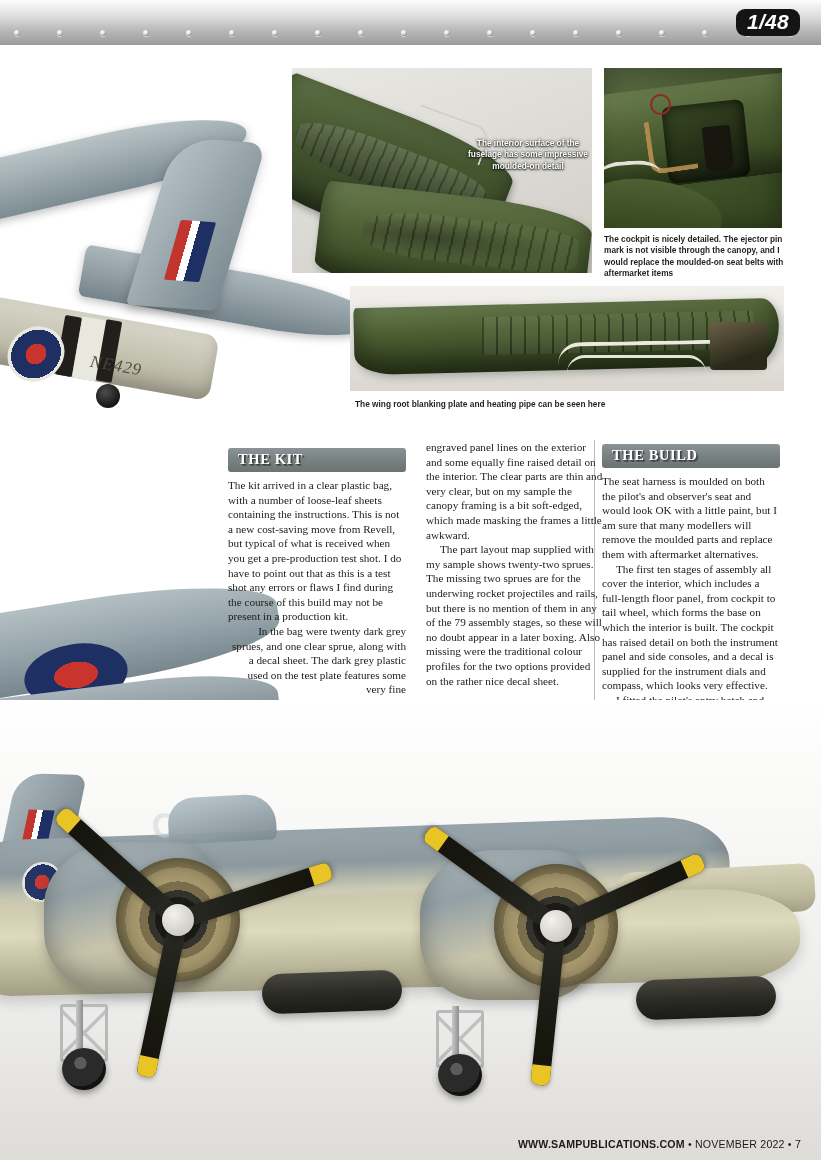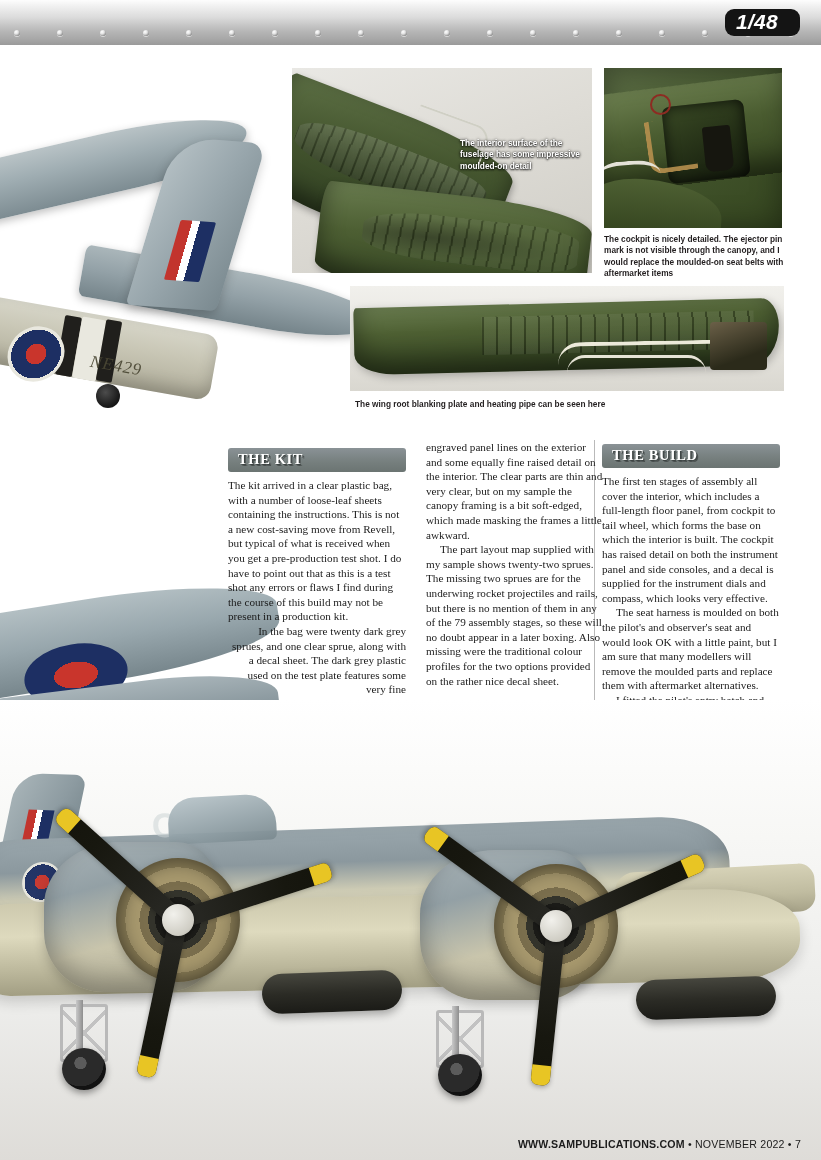--- a/index.html
+++ b/index.html
@@ -18,35 +18,35 @@
   .rivet-row{position:absolute;left:0;top:30px;width:821px;height:10px;}
   .rivet{
     position:absolute;width:6px;height:6px;border-radius:50%;
     background:radial-gradient(circle at 33% 30%,#ffffff 0%,#e2e2e2 38%,#8e8e8e 75%,#6b6b6b 100%);
     box-shadow:0 1px 0 rgba(255,255,255,.55);
   }
   .badge{
     position:absolute;right:21px;top:9px;
     background:#141414;color:#ffffff;
     border-radius:9px 9px 9px 9px;
-    padding:2px 22px 3px 11px;
+    padding:2px 11px 3px 11px;
     font-family:"Liberation Sans", sans-serif;
     font-weight:bold;font-style:italic;font-size:21px;letter-spacing:.3px;
     line-height:1.05;
   }
 
   
   .photo{position:absolute;overflow:hidden;background:#eceae6;}
   .photo-caption{
     position:absolute;
     font-family:"Liberation Sans", sans-serif;
     font-size:8.3px;line-height:1.36;color:#231f20;font-weight:bold;
   }
   .cap-on-photo{
-    color:#ffffff;text-align:left;text-shadow:0 0 3px rgba(0,0,0,.85),0 1px 2px rgba(0,0,0,.9);
+    color:#ffffff;text-align:center;text-shadow:0 0 3px rgba(0,0,0,.85),0 1px 2px rgba(0,0,0,.9);
   }
 
   
   #photo-fuselage{left:292px;top:68px;width:300px;height:205px;
     background:linear-gradient(160deg,#e9e8e4 0%,#dedcd6 45%,#cfcdc6 100%);}
   #photo-fuselage .half{position:absolute;}
   .fus-a{
     left:-4px;top:2px;width:250px;height:122px;
     background:linear-gradient(170deg,#5d7045 0%,#45562f 38%,#354525 72%,#2b3a1e 100%);
     transform:rotate(21deg);transform-origin:left top;
@@ -467,22 +467,22 @@
     <p>engraved panel lines on the exterior and some equally fine raised detail on the interior. The clear parts are thin and very clear, but on my sample the canopy framing is a bit soft-edged, which made masking the frames a little awkward.</p>
     <p>The part layout map supplied with my sample shows twenty-two sprues. The missing two sprues are for the underwing rocket projectiles and rails, but there is no mention of them in any of the 79 assembly stages, so these will no doubt appear in a later boxing. Also missing were the traditional colour profiles for the two options provided on the rather nice decal sheet.</p>
   </div>
 </div>
 
 <div class="col" id="col3">
   <div class="sect-head">
     <span>THE BUILD</span>
   </div>
   <div class="body-txt">
+    <p>The seat harness is moulded on both the pilot's and observer's seat and would look OK with a little paint, but I am sure that many modellers will remove the moulded parts and replace them with aftermarket alternatives.</p>
     <p>The first ten stages of assembly all cover the interior, which includes a full-length floor panel, from cockpit to tail wheel, which forms the base on which the interior is built. The cockpit has raised detail on both the instrument panel and side consoles, and a decal is supplied for the instrument dials and compass, which looks very effective.</p>
-    <p>The seat harness is moulded on both the pilot's and observer's seat and would look OK with a little paint, but I am sure that many modellers will remove the moulded parts and replace them with aftermarket alternatives.</p>
     <p>I fitted the pilot's entry hatch and bulkhead, as well as the blanking plates that cover the internal recesses at the wing roots, before moving further aft to fit the ammunition containers for the belly-mounted cannons and the pedestal for the observer's seat.</p>
     <p>The observer in this version of the Beaufighter faced rearwards to</p>
   </div>
 </div>
 
 <div id="photo-hero">
   <div class="hero-tailfin"></div>
   <div class="hero-finflash"></div>
   <div class="hero-fuse"></div>
   <div class="hero-roundel"></div>

